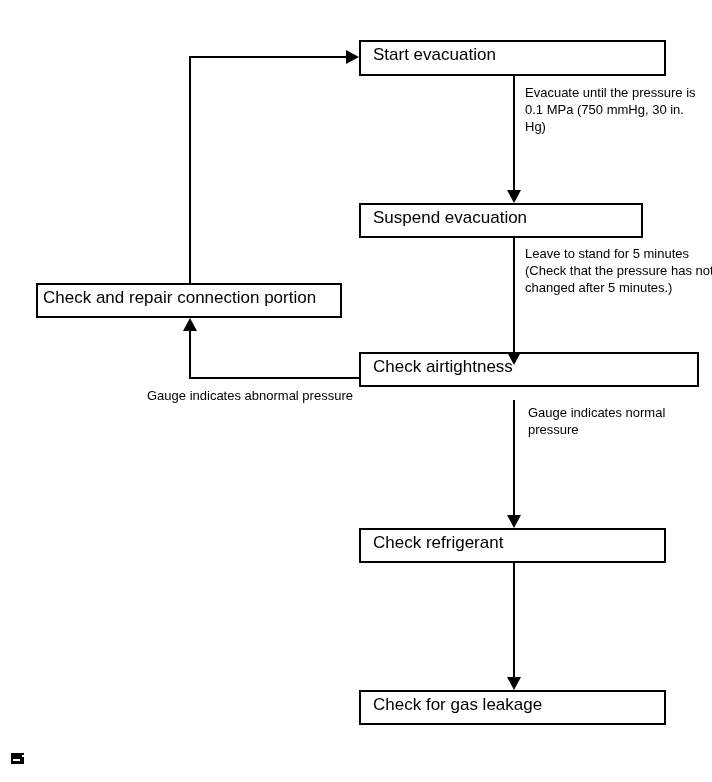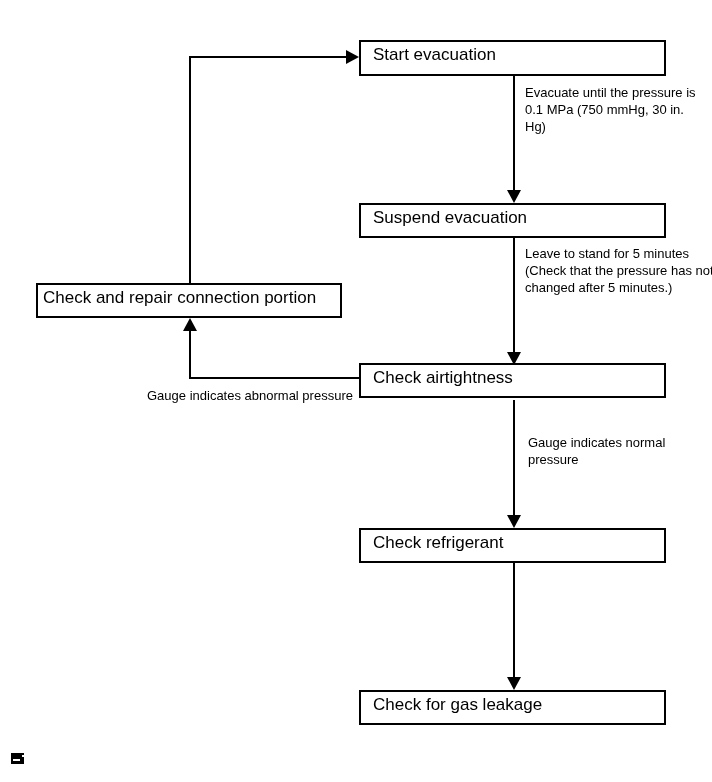--- a/index.html
+++ b/index.html
@@ -16,22 +16,22 @@
   .node {
     position: absolute;
     box-sizing: border-box;
     border: 2px solid #000;
     background: #fff;
     font-size: 17px;
     line-height: 15px;
     padding: 5px 12px 0 12px;
   }
   #n-start    { left: 359px; top: 40px;  width: 307px; height: 36px; }
-  #n-suspend  { left: 359px; top: 203px; width: 307px; height: 35px; }
-  #n-airtight { left: 359px; top: 363px; width: 307px; height: 35px; }
+  #n-suspend  { left: 359px; top: 203px; width: 284px; height: 35px; }
+  #n-airtight { left: 359px; top: 352px; width: 340px; height: 35px; }
   #n-charge   { left: 359px; top: 528px; width: 307px; height: 35px; }
   #n-leak     { left: 359px; top: 690px; width: 307px; height: 35px; }
   #n-repair   { left: 36px;  top: 283px; width: 306px; height: 35px; padding-left: 5px; }
 
   
   .vline { position: absolute; width: 2px;  background: #000; }
   .hline { position: absolute; height: 2px; background: #000; }
   #v-start-suspend   { left: 513px; top: 76px;  height: 115px; }
   #v-suspend-airtight{ left: 513px; top: 238px; height: 115px; }
   #v-airtight-charge { left: 513px; top: 400px; height: 116px; }
@@ -54,21 +54,21 @@
   #a-start    { left: 346px; top: 50px; }
 
   
   .note {
     position: absolute;
     font-size: 13px;
     line-height: 17px;
   }
   #note-evacuate { left: 525px; top: 84px;  width: 176px; }
   #note-stand    { left: 525px; top: 245px; width: 192px; }
-  #note-normal   { left: 528px; top: 404px; width: 152px; margin-top: 30px; }
+  #note-normal   { left: 528px; top: 404px; width: 152px; }
   #note-abnormal { left: 115px; top: 387px; white-space: nowrap; margin-left: 32px; }
 
   
   .page-mark { position: absolute; left: 11px; top: 753px; width: 13px; height: 11px; background: #000; }
   .page-mark .slot { position: absolute; left: 2px; top: 6px; width: 7px; height: 2px; background: #fff; }
   .page-mark .notch { position: absolute; right: 0; top: 2px; width: 2px; height: 2px; background: #fff; }
 </style>
 </head>
 <body>
 

